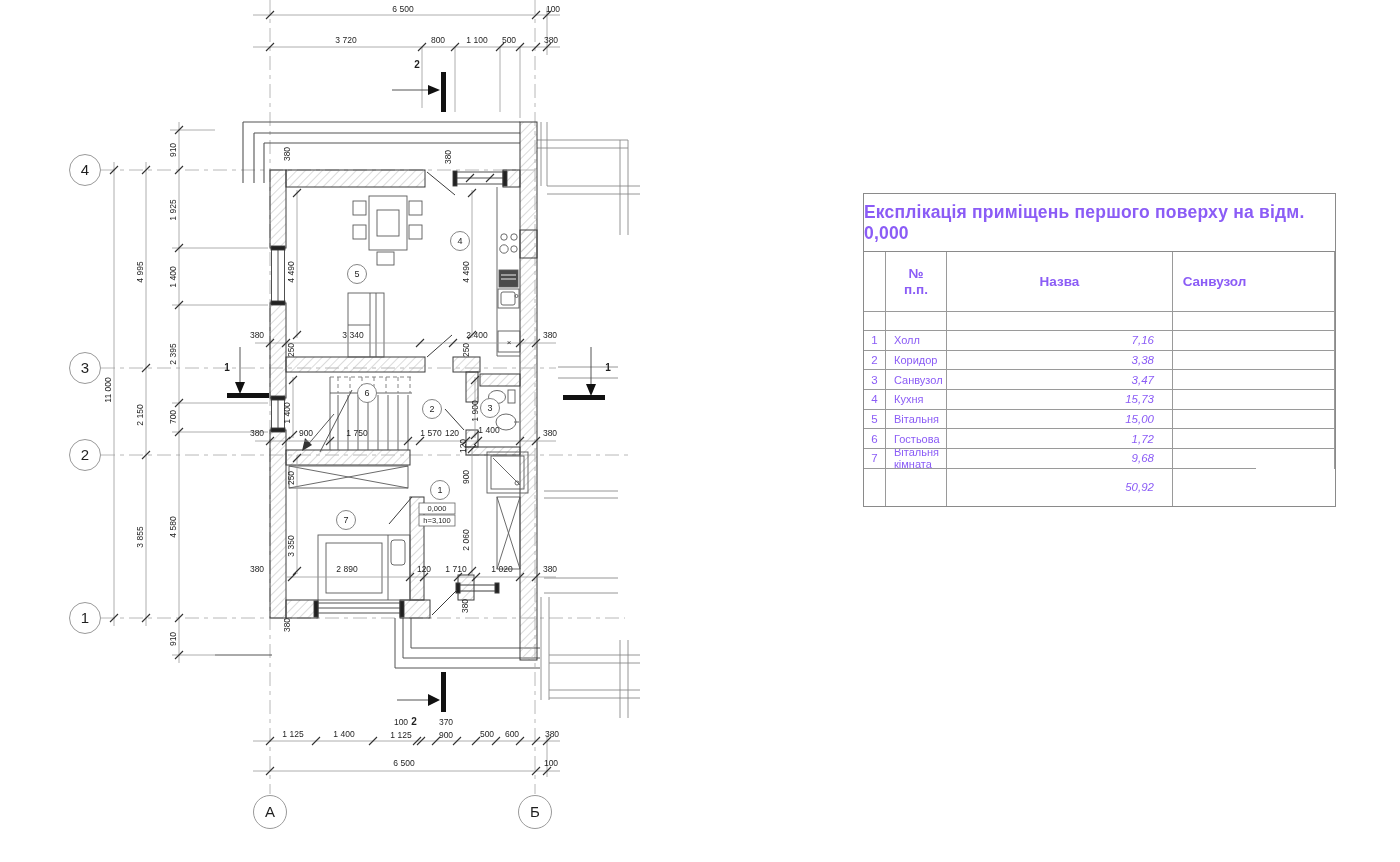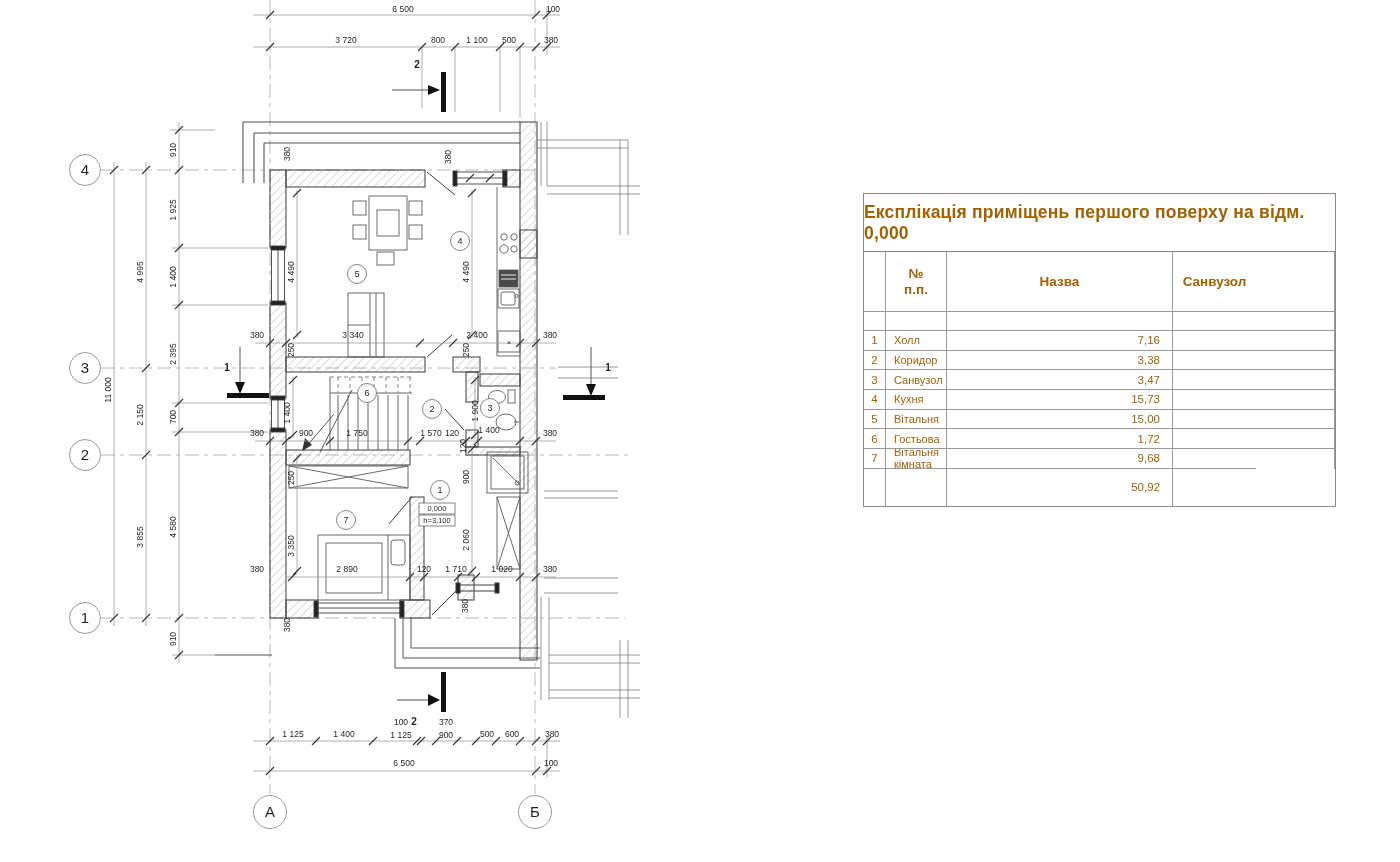--- a/index.html
+++ b/index.html
@@ -10,33 +10,33 @@
   svg text{font-family:"Liberation Sans",sans-serif;fill:#1f1f1f;}
   .dim{font-size:8.5px;}
   .sec{font-size:10px;font-weight:bold;}
   .roomnum{font-size:9px;}
   .axlbl{font-size:15px;}
   .lvl{font-size:7.5px;}
   .xmk{font-size:8px;}
 
   
   .spec{position:absolute;left:863px;top:193px;width:473px;height:314px;
-        border:1px solid #8a8a8a;box-sizing:border-box;background:#fff;color:#a16207;}
+        border:1px solid #8a8a8a;box-sizing:border-box;background:#fff;color:#8b5cf6;}
   .t-title{height:58px;border-bottom:1px solid #8a8a8a;display:flex;align-items:center;
         justify-content:center;font-size:17.5px;font-weight:600;letter-spacing:.2px;box-sizing:border-box;}
   .t-grid{display:grid;grid-template-columns:22px 61px 226px 83px 1fr;
         grid-template-rows:60px 19px repeat(7,19.7px) 1fr;height:254px;}
   .c{border-right:1px solid #9a9a9a;border-bottom:1px solid #9a9a9a;box-sizing:border-box;
      display:flex;align-items:center;overflow:hidden;}
   .c.last{border-right:none;}
   .c.bot{border-bottom:none;}
   .hcell{flex-direction:column;justify-content:center;font-weight:bold;font-size:13.5px;line-height:1.15;text-align:center;}
   .ncell{justify-content:center;font-size:11.5px;}
   .namecell{padding-left:8px;font-size:11px;}
-  .acell{justify-content:flex-end;padding-right:12px;font-size:11.5px;}
+  .acell{justify-content:flex-end;padding-right:18px;font-size:11.5px;font-style:italic;}
 </style>
 </head>
 <body>
 
 <div class="stage">
 
 <svg width="710" height="862" viewBox="0 0 710 862">
   <defs>
     <pattern id="hatch" width="6" height="6" patternUnits="userSpaceOnUse" patternTransform="rotate(45)">
       <line x1="0" y1="0" x2="0" y2="6" stroke="#b7b7b7" stroke-width="1"></line>

